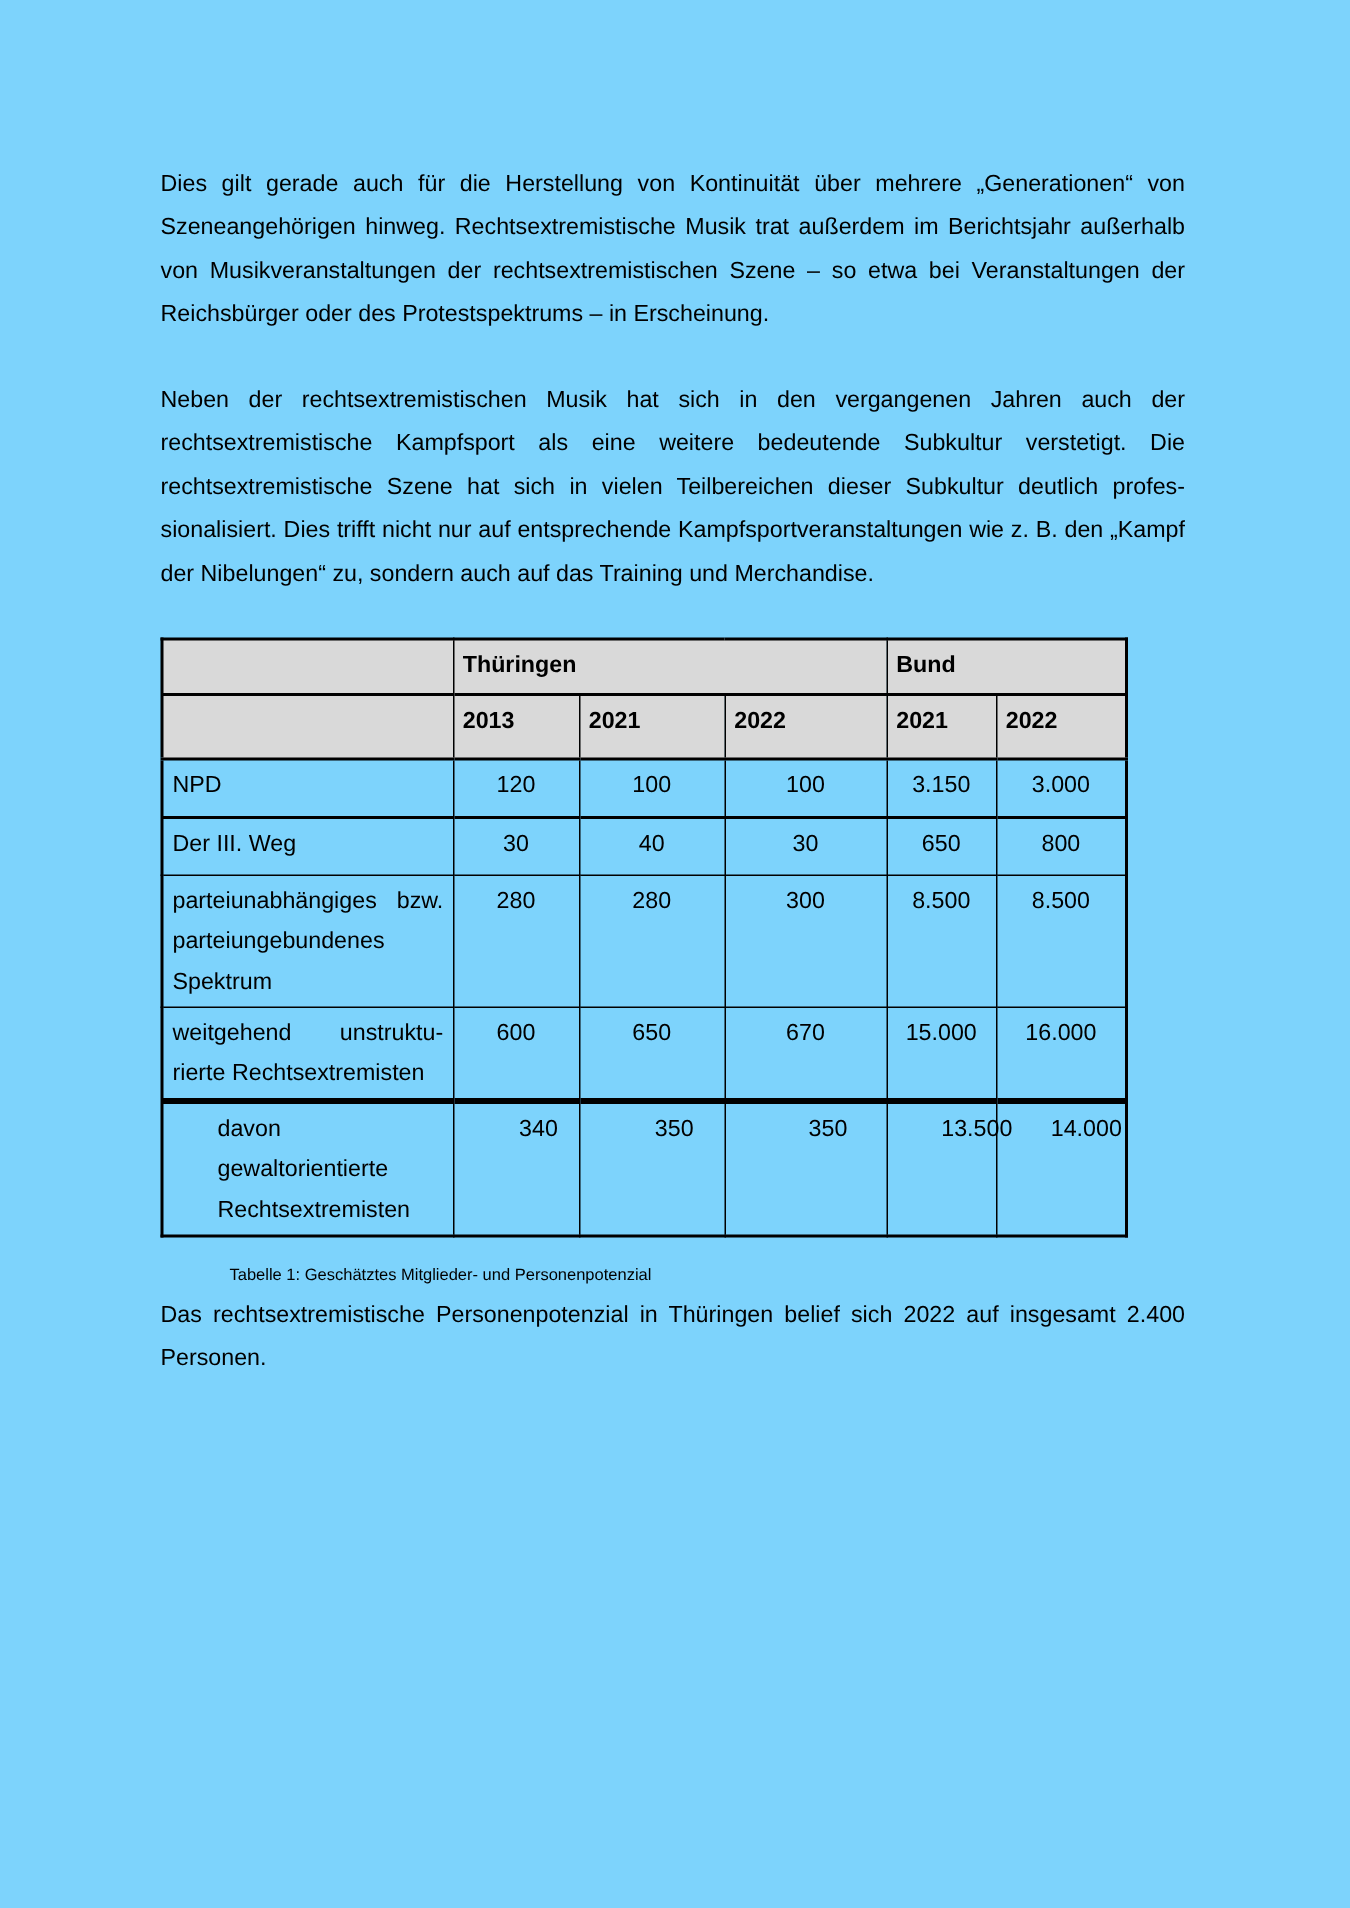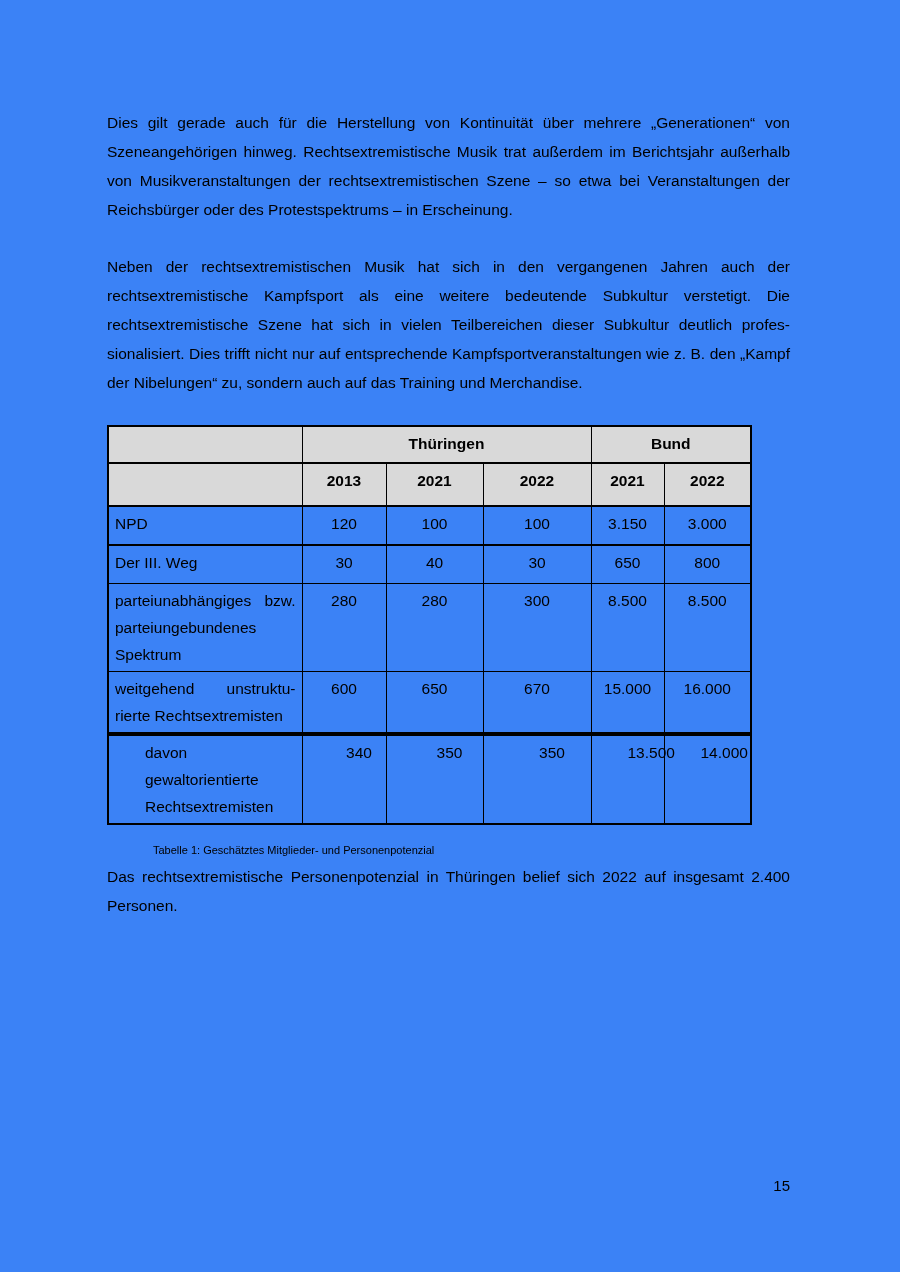--- a/index.html
+++ b/index.html
@@ -1,21 +1,21 @@
 <!DOCTYPE html>
 <html lang="de"><head>
 <meta charset="utf-8">
 <style>
   * { margin: 0; padding: 0; box-sizing: border-box; }
   html, body { background: #ffffff; }
   .page {
     position: relative;
     width: 900px;
     height: 1272px;
-    background: #3b82f6;
+    background: #7dd3fc;
     font-family: "Liberation Sans", "DejaVu Sans", sans-serif;
     color: #000000;
     overflow: hidden;
   }
   .content {
     position: absolute;
     left: 107px;
     top: 108px;
     width: 683px;
   }
@@ -40,21 +40,21 @@
     line-height: 27px;
     padding: 3px 6px;
   }
   td.lbl {
     text-align: justify;
     hyphens: manual;
     padding: 3px 13px 3px 5px;
   }
   td.num { text-align: center; }
   td.gray { background: #d9d9d9; }
-  td.bold { font-weight: bold; text-align: center; }
+  td.bold { font-weight: bold; text-align: left; }
   tr.hdr1 td { border-bottom: 2px solid #000; height: 37px; }
   tr.hdr2 td { border-bottom: 2px solid #000; height: 43px; }
   tr.r-afd td { height: 38px; }
   tr.r-npd td { height: 39px; }
   tr.r-weg td { height: 38px; border-top: 2.5px solid #000; }
   tr.r-spektrum td { height: 84px; }
   tr.r-unstrukturiert td { height: 62px; }
   tr.r-davon td { height: 60px; border-top: 4px solid #000; padding-left: 36px; }
   .caption {
     margin-top: 18px;
@@ -150,14 +150,13 @@
         </tr>
       </tbody>
     </table>
 
     <div class="caption">Tabelle 1: Geschätztes Mitglieder- und Personenpotenzial</div>
 
     <p class="para closing">Das rechtsextremistische Personenpotenzial in Thüringen belief sich 2022 auf insgesamt 2.400 Personen.</p>
 
   </div>
 
-  <div class="pageno">15</div>
 </div>
 
 </body></html>

